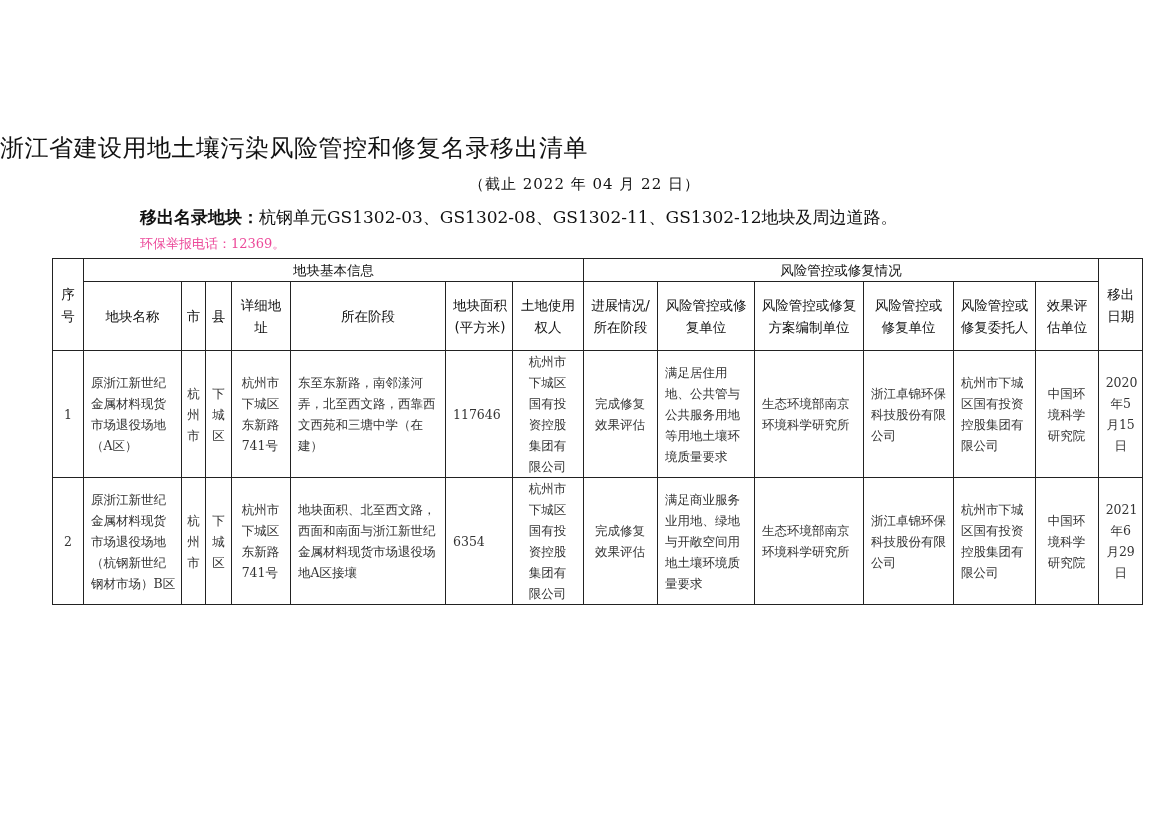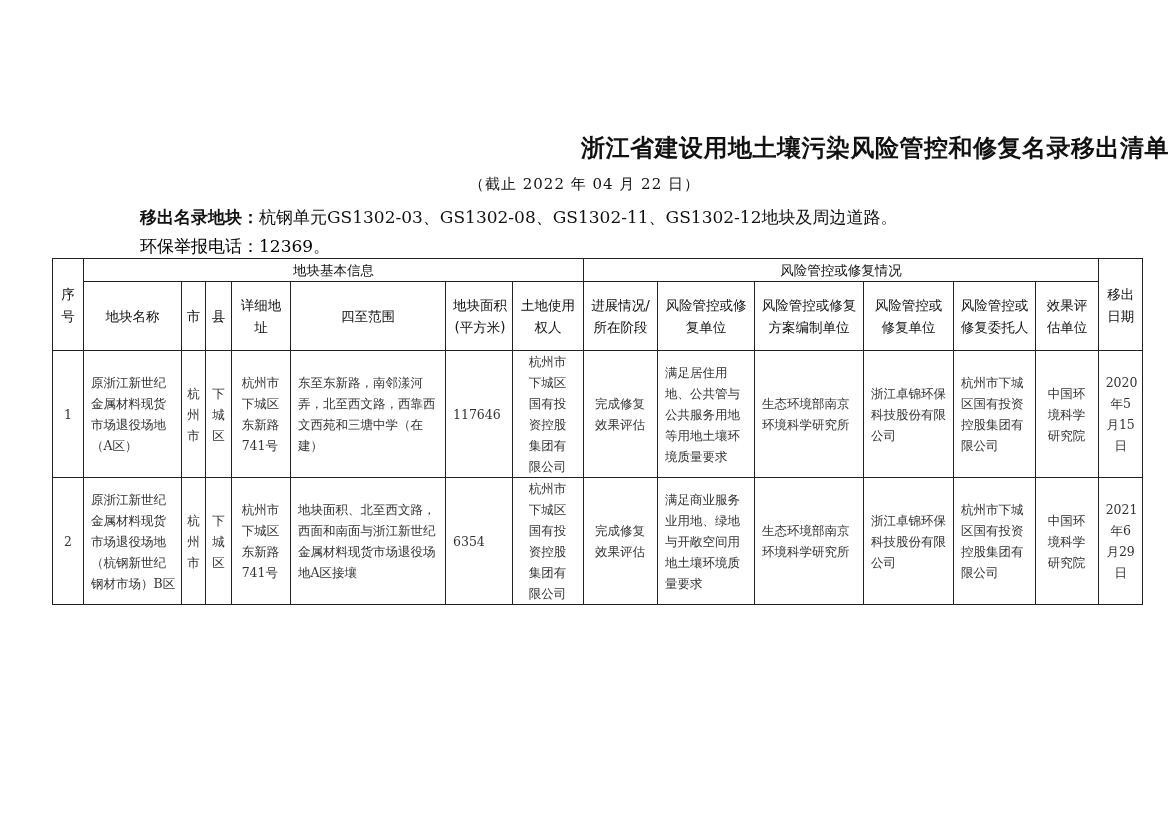--- a/index.html
+++ b/index.html
@@ -1,25 +1,25 @@
 <!DOCTYPE html>
 <html><head>
 <meta charset="utf-8">
 <style>
   html, body { margin:0; padding:0; background:#ffffff; }
   body { width:1169px; height:826px; position:relative; overflow:hidden;
          font-family:"DejaVu Serif","Liberation Serif",serif; color:#111; }
-  .title { position:absolute; top:132px; left:0; width:1169px; text-align:right;
-           font-size:24px; font-weight:bold; letter-spacing:0.5px;
+  .title { position:absolute; top:132px; left:0; width:1169px; text-align:left;
+           font-size:24px; font-weight:normal; letter-spacing:0.5px;
            font-family:"DejaVu Serif","Liberation Serif",serif; }
   .subtitle { position:absolute; top:175px; left:0; width:1169px; text-align:center;
               font-size:15px; letter-spacing:1px; }
   .line1 { position:absolute; top:206px; left:140px; font-size:17px; white-space:nowrap; }
   .line1 .lbl { font-weight:bold; }
-  .line2 { position:absolute; top:235px; left:140px; font-size:17px; white-space:nowrap; color:#000000; }
+  .line2 { position:absolute; top:235px; left:140px; font-size:13px; white-space:nowrap; color:#ec4899; }
   table.main { position:absolute; top:258px; left:52px; border-collapse:collapse;
                table-layout:fixed; width:1090px; }
   table.main td, table.main th { border:1px solid #222; padding:0 3px; text-align:center;
                vertical-align:middle; font-weight:normal; overflow:hidden; }
   table.main th { font-family:"DejaVu Sans","Liberation Sans",sans-serif; font-size:13.5px; line-height:22px; }
   table.main td { font-size:12.5px; line-height:21px; color:#333; }
   .lefttxt { text-align:left !important; padding-left:7px !important; }
   .vert { width:1em; margin:0 auto; word-break:break-all; }
 </style>
 </head>
@@ -61,21 +61,21 @@
           <div style="width:2em;margin:8px auto;">移出日期</div>
         </th>
   </tr>
   <tr style="height:46px">
     <th>地块名称</th>
     <th>市</th>
     <th>县</th>
     <th>
           <div style="width:3em;margin:0 auto;">详细地址</div>
         </th>
-    <th>四至范围</th>
+    <th>所在阶段</th>
     <th>
           <div style="width:4.6em;margin:0 auto;">地块面积(平方米)</div>
         </th>
     <th>
           <div style="width:4em;margin:0 auto;">土地使用权人</div>
         </th>
     <th>
           <div style="width:4.8em;margin:0 auto;">进展情况/所在阶段</div>
         </th>
     <th>

